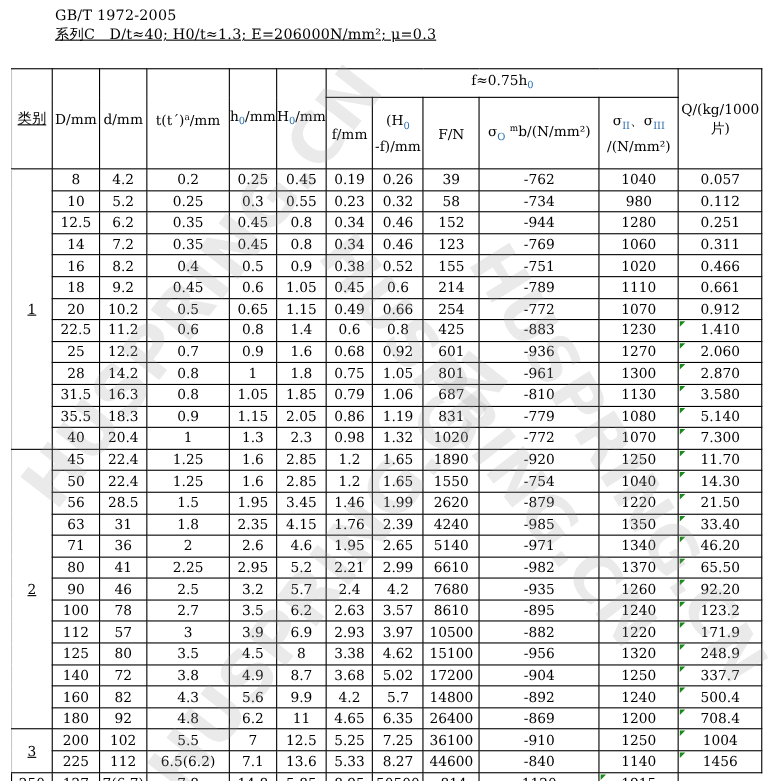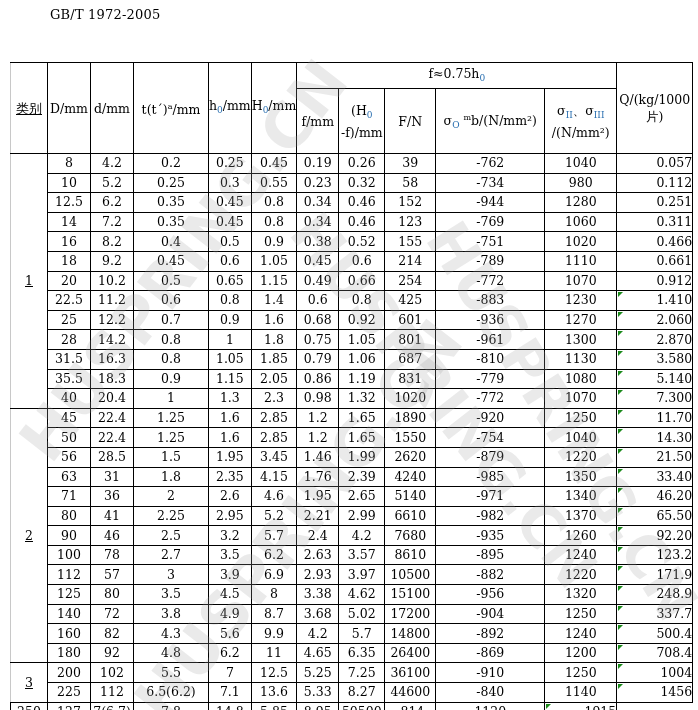--- a/index.html
+++ b/index.html
@@ -29,21 +29,21 @@
     text-align: center;
     vertical-align: middle;
     font-weight: normal;
     height: 18.6px;
     line-height: 18px;
     white-space: nowrap;
     overflow: hidden;
   }
   table.spec th { line-height: 17px; white-space: normal; }
   table.spec .cat { border-left: 1px solid #c8c8c8; text-decoration: underline; }
-  table.spec td.q { position: relative; text-align: right; }
+  table.spec td.q { position: relative; }
   table.spec td.q.flag::before {
     content: ""; position: absolute; left: 1px; top: 1px;
     width: 0; height: 0;
     border-top: 5px solid #1a8a1a; border-right: 5px solid transparent;
   }
   .sub { font-size: 9px; vertical-align: -3px; color: #2a6fb0; }
   .sup { font-size: 8px; vertical-align: 5px; }
 
   .watermark {
     position: absolute; pointer-events: none;
@@ -51,20 +51,21 @@
     font-weight: bold; color: rgba(160,160,160,0.22);
     transform-origin: left top;
     white-space: nowrap;
   }
 </style>
 </head>
 <body>
 
 <div class="title-block">
   <div class="title-line">GB/T 1972-2005</div>
+  <div class="title-line cond">系列C   D/t≈40; H0/t≈1.3; E=206000N/mm²; μ=0.3</div>
 </div>
 
 <table class="spec">
   <colgroup>
     <col style="width:37px">
       <col style="width:43px">
       <col style="width:43px">
       <col style="width:75px">
     <col style="width:42px">
       <col style="width:44px">

